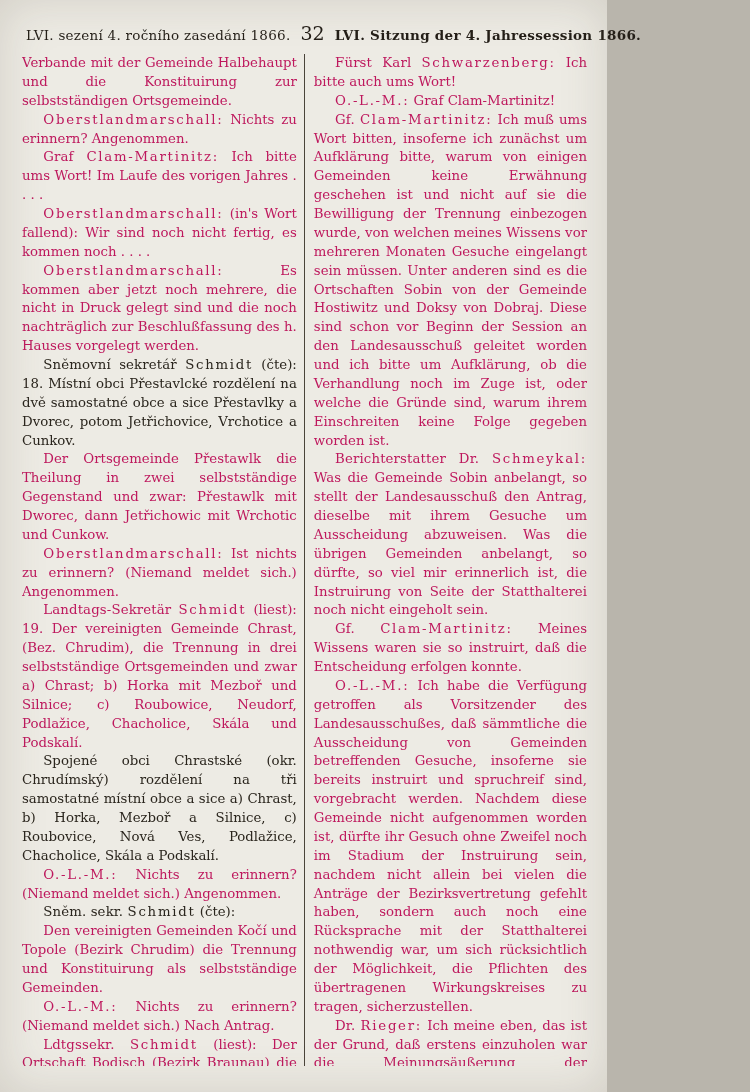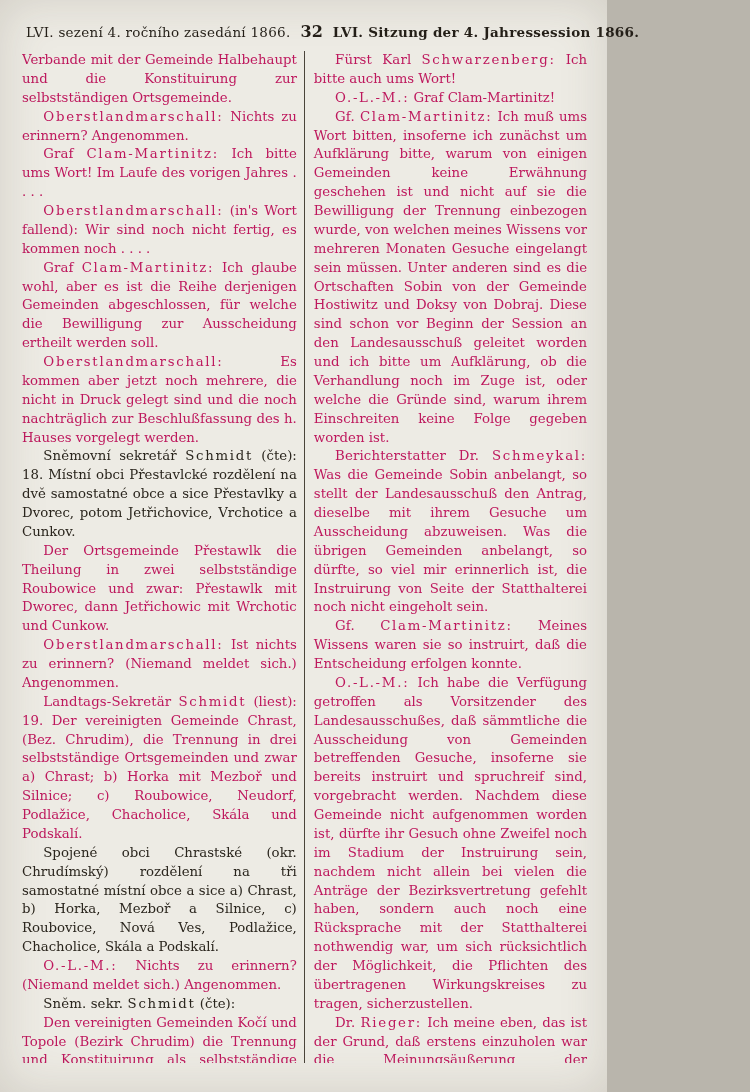--- a/index.html
+++ b/index.html
@@ -33,22 +33,22 @@
     justify-content: space-between;
     padding: 6px 4px 10px 4px;
   }
   .header .htitle {
     font-size: 13.5px;
     letter-spacing: 0.02em;
     white-space: nowrap;
   }
   .header .htitle.fraktur { font-weight: bold; }
   .header .pageno {
-    font-size: 16px;
-    font-weight: bold;
+    font-size: 19px;
+    font-weight: normal;
     padding: 0 10px;
   }
   .columns {
     position: relative;
     display: flex;
     height: 1012px;
     overflow: hidden;
   }
   .col {
     width: 346px;
@@ -91,24 +91,23 @@
     <span class="htitle fraktur">LVI. Sitzung der 4. Jahressession 1866.</span>
   </div>
 
   <div class="columns">
 
     <div class="col left">
       <p class="para fraktur noindent"><span class="pre"></span><span class="speaker"></span><span>Verbande mit der Gemeinde Halbehaupt und die Konstituirung zur selbstständigen Ortsgemeinde.</span></p>
       <p class="para fraktur"><span class="pre"></span><span class="speaker">Oberstlandmarschall:</span><span> Nichts zu erinnern? Angenommen.</span></p>
       <p class="para fraktur"><span class="pre">Graf </span><span class="speaker">Clam-Martinitz:</span><span> Ich bitte ums Wort! Im Laufe des vorigen Jahres . . . .</span></p>
       <p class="para fraktur"><span class="pre"></span><span class="speaker">Oberstlandmarschall:</span><span> (in's Wort fallend): Wir sind noch nicht fertig, es kommen noch . . . .</span></p>
-      <p class="para fraktur"><span class="pre">Graf </span><span class="speaker">Clam-Martinitz:</span><span> Ich glaube wohl, aber es ist die Reihe derjenigen Gemeinden abgeschlossen, für welche die Bewilligung zur Ausscheidung ertheilt werden soll.</span></p>
       <p class="para fraktur"><span class="pre"></span><span class="speaker">Oberstlandmarschall:</span><span> Es kommen aber jetzt noch mehrere, die nicht in Druck gelegt sind und die noch nachträglich zur Beschlußfassung des h. Hauses vorgelegt werden.</span></p>
       <p class="para czech"><span class="pre">Sněmovní sekretář </span><span class="speaker">Schmidt</span><span> (čte): 18. Místní obci Přestavlcké rozdělení na dvě samostatné obce a sice Přestavlky a Dvorec, potom Jetřichovice, Vrchotice a Cunkov.</span></p>
-      <p class="para fraktur"><span class="pre"></span><span class="speaker"></span><span>Der Ortsgemeinde Přestawlk die Theilung in zwei selbstständige Roubowice und zwar: Přestawlk mit Dworec, dann Jetřichowic mit Wrchotic und Cunkow.</span></p>
+      <p class="para fraktur"><span class="pre"></span><span class="speaker"></span><span>Der Ortsgemeinde Přestawlk die Theilung in zwei selbstständige Gegenstand und zwar: Přestawlk mit Dworec, dann Jetřichowic mit Wrchotic und Cunkow.</span></p>
       <p class="para fraktur"><span class="pre"></span><span class="speaker">Oberstlandmarschall:</span><span> Ist nichts zu erinnern? (Niemand meldet sich.) Angenommen.</span></p>
       <p class="para fraktur"><span class="pre">Landtags-Sekretär </span><span class="speaker">Schmidt</span><span> (liest): 19. Der vereinigten Gemeinde Chrast, (Bez. Chrudim), die Trennung in drei selbstständige Ortsgemeinden und zwar a) Chrast; b) Horka mit Mezboř und Silnice; c) Roubowice, Neudorf, Podlažice, Chacholice, Skála und Podskalí.</span></p>
       <p class="para czech"><span class="pre"></span><span class="speaker"></span><span>Spojené obci Chrastské (okr. Chrudímský) rozdělení na tři samostatné místní obce a sice a) Chrast, b) Horka, Mezboř a Silnice, c) Roubovice, Nová Ves, Podlažice, Chacholice, Skála a Podskalí.</span></p>
       <p class="para fraktur"><span class="pre"></span><span class="speaker">O.-L.-M.:</span><span> Nichts zu erinnern? (Niemand meldet sich.) Angenommen.</span></p>
       <p class="para czech"><span class="pre">Sněm. sekr. </span><span class="speaker">Schmidt</span><span> (čte):</span></p>
       <p class="para fraktur"><span class="pre"></span><span class="speaker"></span><span>Den vereinigten Gemeinden Kočí und Topole (Bezirk Chrudim) die Trennung und Konstituirung als selbstständige Gemeinden.</span></p>
       <p class="para fraktur"><span class="pre"></span><span class="speaker">O.-L.-M.:</span><span> Nichts zu erinnern? (Niemand meldet sich.) Nach Antrag.</span></p>
       <p class="para fraktur"><span class="pre">Ldtgssekr. </span><span class="speaker">Schmidt</span><span> (liest): Der Ortschaft Bodisch (Bezirk Braunau) die Trennung aus dem Verbande mit der Gemeinde Wernersdorf und Konstituirung als selbstständige Ortsgemeinde.</span></p>
 
     </div>

